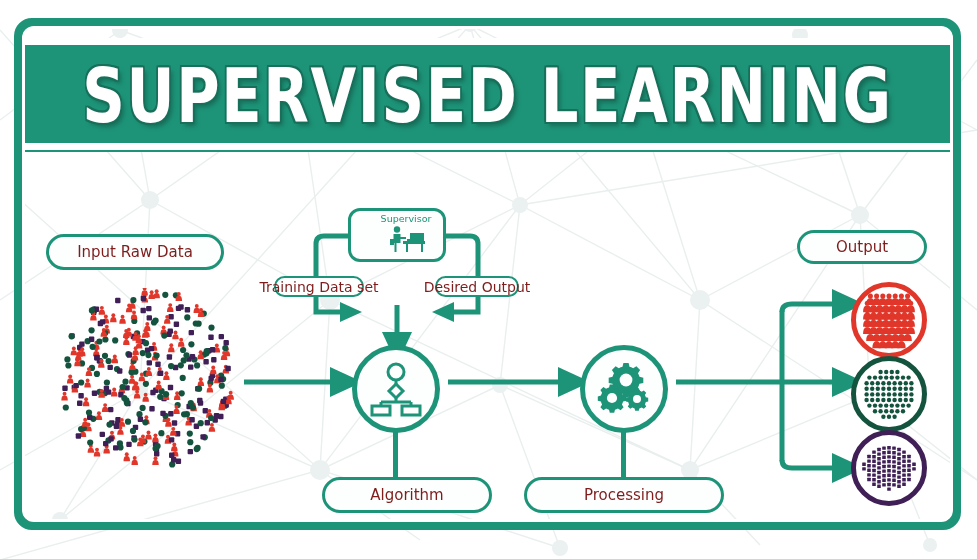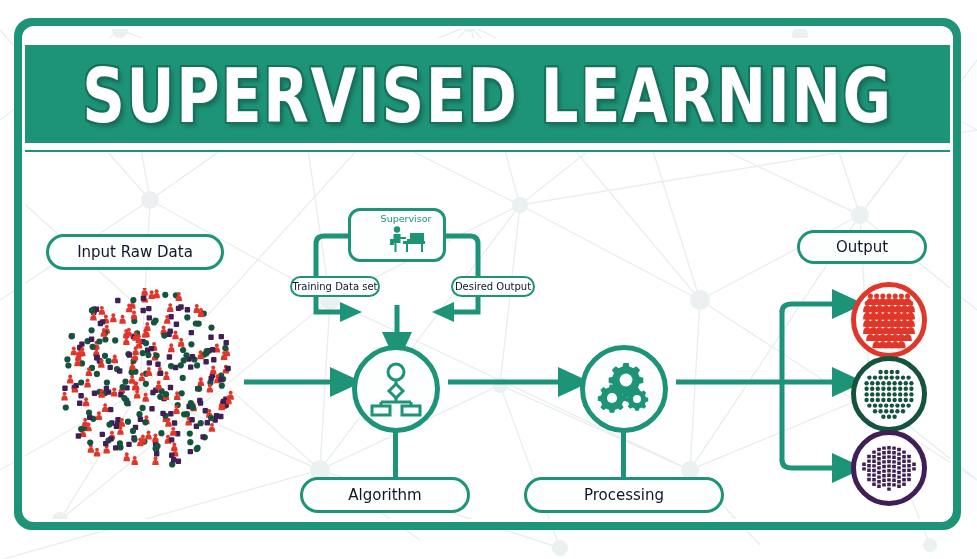--- a/index.html
+++ b/index.html
@@ -49,29 +49,29 @@
     text-shadow:
        2px 0 0 #18705b, -2px 0 0 #18705b, 0 2px 0 #18705b, 0 -2px 0 #18705b,
        2px 2px 0 #18705b, -2px 2px 0 #18705b, 2px -2px 0 #18705b, -2px -2px 0 #18705b,
        4px 4px 5px rgba(20,80,65,.55);
   }
 
   
   .pill{
     position:absolute;z-index:6;box-sizing:border-box;
     background:#fdfefe;border:3px solid #1d9478;border-radius:999px;
-    color:#0f172a;display:flex;align-items:center;justify-content:center;
+    color:#7f1d1d;display:flex;align-items:center;justify-content:center;
     font-family:"DejaVu Sans", sans-serif;font-size:15px;white-space:nowrap;
   }
-  .pill.small{border-width:2.5px;font-size:10px;border-radius:10px;margin-left:16px;}
+  .pill.small{border-width:2.5px;font-size:14px;border-radius:10px;}
   .pill.rect{border-radius:14px;}
 
   #pill-input{left:46px;top:234px;width:178px;height:36px;}
   #pill-output{left:797px;top:230px;width:130px;height:34px;}
-  #pill-algorithm{left:300px;top:477px;width:170px;height:36px;text-align:center;}
+  #pill-algorithm{left:322px;top:477px;width:170px;height:36px;text-align:center;}
   #pill-processing{left:524px;top:477px;width:200px;height:36px;}
   #pill-training{left:274px;top:276px;width:90px;height:21px;}
   #pill-desired{left:435px;top:276px;width:84px;height:21px;text-align:right;}
 
   
   #supervisor-card{
     position:absolute;left:348px;top:208px;width:98px;height:54px;z-index:6;
     box-sizing:border-box;background:#fdfefe;border:3px solid #1d9478;border-radius:12px;
     display:flex;flex-direction:column;align-items:center;padding-left:18px;
   }

